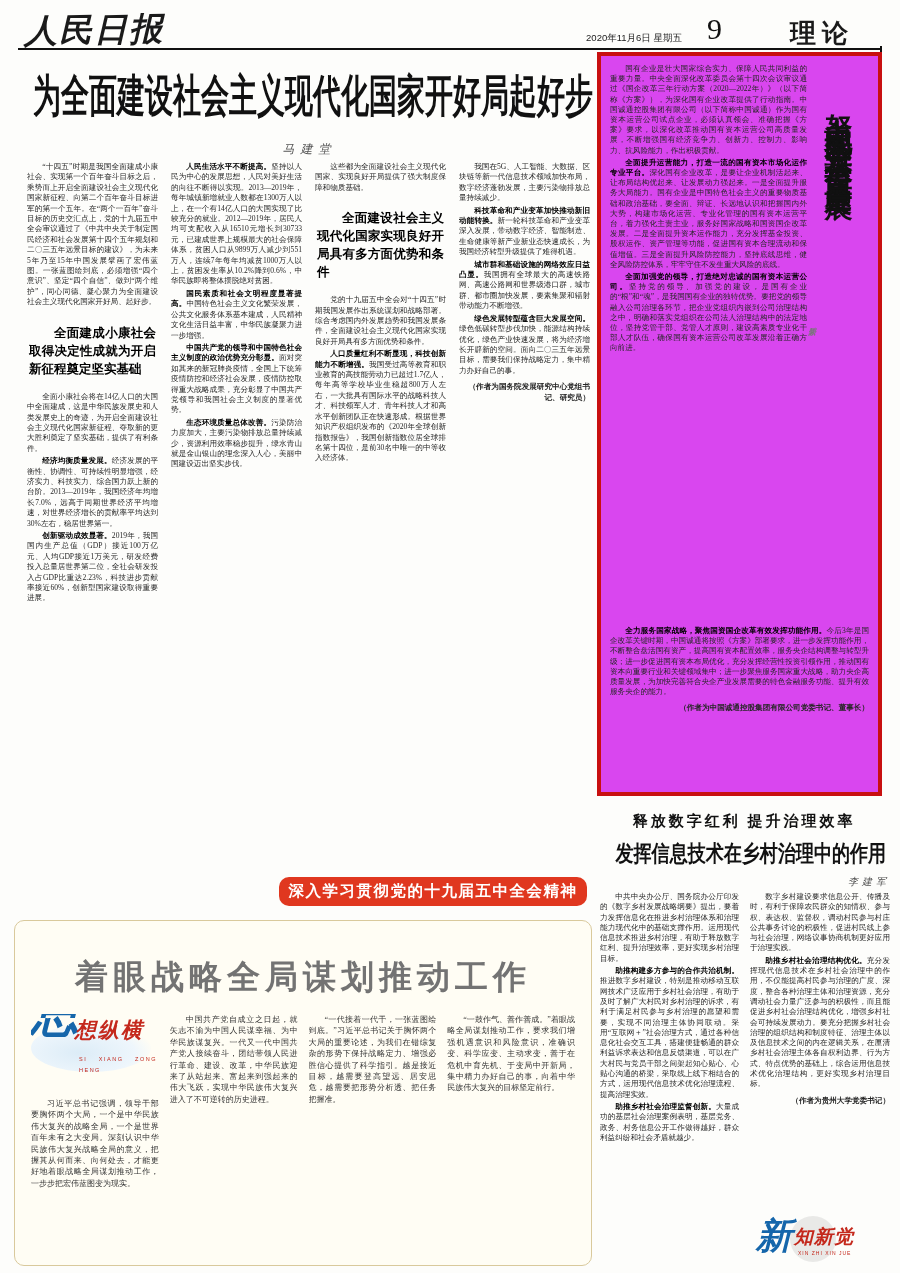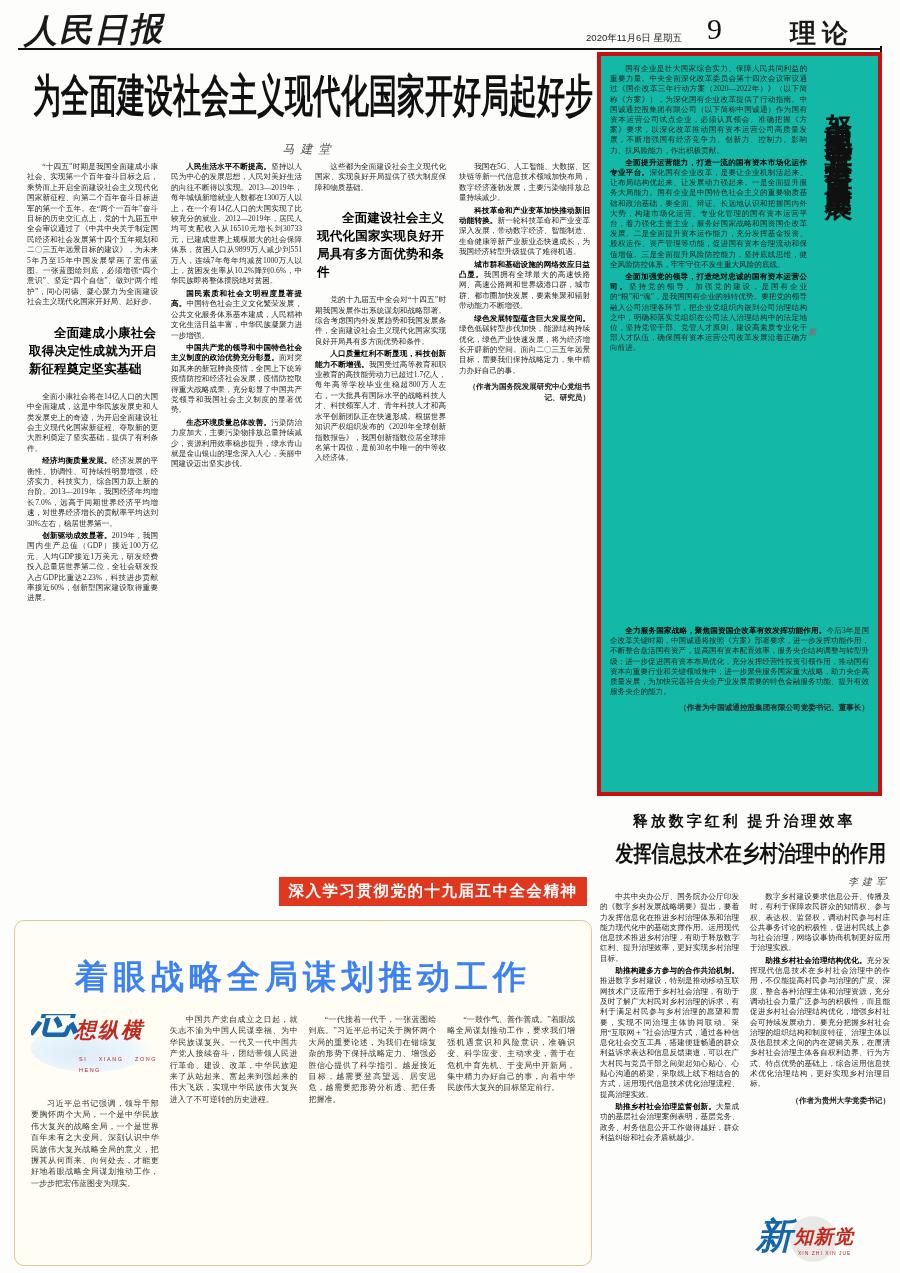--- a/index.html
+++ b/index.html
@@ -15,40 +15,40 @@
   
   .main-headline{font-family:"Liberation Sans",sans-serif;font-weight:900;font-size:40px;white-space:nowrap;transform:scale(0.70,1.12);transform-origin:left center;letter-spacing:0px;color:#111;}
   .byline{font-size:12px;color:#555;text-align:center;font-style:italic;letter-spacing:6px;}
   .cols{display:flex;gap:13px;}
   .col{width:131px;overflow:hidden;font-size:7.6px;line-height:10.4px;text-align:justify;color:#262626;}
   .col p{margin:0 0 2px 0;text-indent:2em;}
   .lead{font-family:"Liberation Sans",sans-serif;font-weight:bold;color:#000;}
   .subhead{font-family:"Liberation Sans",sans-serif;font-weight:bold;font-size:12.5px;line-height:18px;text-align:justify;text-indent:2em;margin:16px 2px 14px 2px;color:#000;}
   .author-line{font-family:Liberation Serif, serif;font-weight:bold;font-size:7.6px;text-align:right;text-indent:0 !important;margin-top:6px !important;}
   
-  .banner{background:#e0371f;color:#fff;font-family:"Liberation Sans",sans-serif;font-weight:bold;font-size:15.5px;letter-spacing:1.5px;display:flex;align-items:center;justify-content:center;}
+  .banner{background:#e0371f;color:#fff;font-family:"Liberation Sans",sans-serif;font-weight:bold;font-size:15.5px;letter-spacing:1.5px;display:flex;align-items:center;justify-content:center;border-radius:10px;}
   
-  .redbox{border:4px solid #c81010;background:#14b8a6;box-sizing:border-box;padding:8px 9px 20px 9px;display:flex;flex-direction:column;}
+  .redbox{border:4px solid #c81010;background:#d946ef;box-sizing:border-box;padding:8px 9px 20px 9px;display:flex;flex-direction:column;}
   .redbox-top{display:flex;height:558px;overflow:hidden;}
   .redbox-text{flex:1;font-size:7.6px;line-height:10.2px;text-align:justify;color:#262626;overflow:hidden;}
   .redbox-text p{margin:0 0 2px 0;text-indent:2em;}
   .vhead-wrap{width:62px;position:relative;display:flex;justify-content:center;}
   .vhead{writing-mode:vertical-rl;font-family:"Liberation Serif",serif;font-weight:bold;font-size:28px;letter-spacing:5px;color:#111;margin-top:28px;}
   .vbyline{position:absolute;left:-2px;top:46%;writing-mode:vertical-rl;font-size:8px;color:#777;font-style:italic;}
   .redbox-bottom{flex:1;font-size:7.6px;line-height:10.2px;text-align:justify;color:#262626;overflow:hidden;margin-top:4px;}
   .redbox-bottom p{margin:0 0 2px 0;text-indent:2em;}
   
   .kicker{font-family:"Liberation Serif",serif;font-weight:bold;font-size:15px;letter-spacing:3px;text-align:center;color:#111;}
   .info-headline{font-family:"Liberation Sans",sans-serif;font-weight:900;font-size:20.5px;white-space:nowrap;transform:scale(0.88,1.1);transform-origin:center;text-align:center;color:#111;}
   .info-byline{font-size:10px;color:#555;text-align:right;font-style:italic;letter-spacing:4px;}
   .info-col{overflow:hidden;font-size:7.6px;line-height:10.3px;text-align:justify;color:#262626;}
   .info-col p{margin:0 0 2px 0;text-indent:2em;}
   
   .strategy-box{border:1.5px solid #d9c99c;border-radius:10px;background:#fffdf4;box-sizing:border-box;}
-  .strategy-headline{font-family:"Liberation Serif",serif;font-weight:bold;font-size:33px;letter-spacing:5px;text-align:center;color:#3b82f6;}
+  .strategy-headline{font-family:"Liberation Serif",serif;font-weight:bold;font-size:33px;letter-spacing:5px;text-align:center;color:#737373;}
   .strategy-byline{font-size:11px;color:#555;text-align:center;font-style:italic;letter-spacing:8px;}
   .strategy-cols{display:flex;gap:11px;}
   .strategy-col{width:128px;overflow:hidden;font-size:8px;line-height:11.4px;text-align:justify;color:#333;font-family:"Liberation Serif",serif;}
   .strategy-col p{margin:0 0 3px 0;text-indent:2em;}
   
   .logo-sixiang{position:relative;width:126px;height:78px;margin-bottom:6px;}
   .logo-sixiang .swoosh{position:absolute;left:0;top:10px;width:120px;height:48px;border-radius:50%;background:radial-gradient(ellipse at 40% 60%, #dcecf7 0%, #eef6fc 55%, transparent 75%);}
   .logo-sixiang .big{position:absolute;left:0;top:-6px;font-size:48px;font-weight:bold;font-style:italic;color:#1566ab;font-family:"DejaVu Serif",serif;}
   .logo-sixiang .rest{position:absolute;left:44px;top:10px;font-size:21px;font-weight:bold;font-style:italic;color:#c4281c;letter-spacing:2px;font-family:"Liberation Sans",sans-serif;}
   .logo-sixiang .latin{position:absolute;left:48px;top:40px;font-size:5.5px;color:#c4281c;letter-spacing:1.5px;font-family:"Liberation Sans",sans-serif;}

